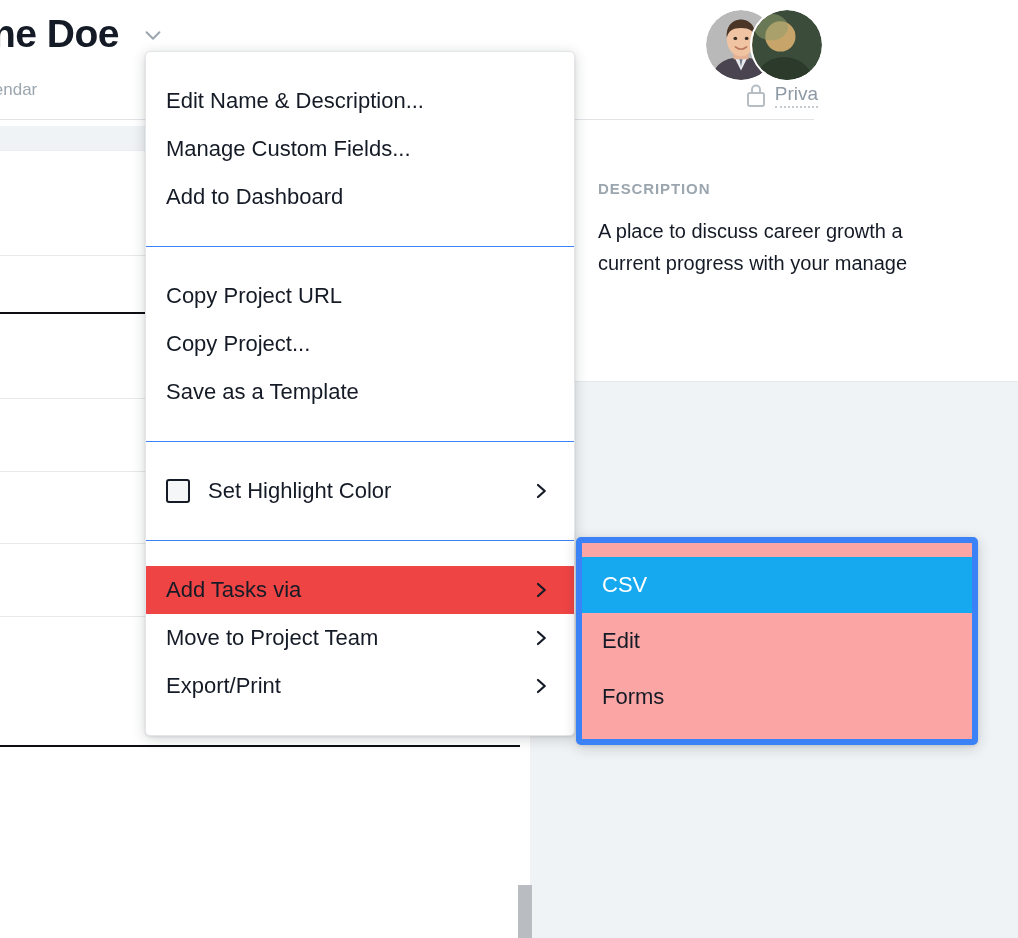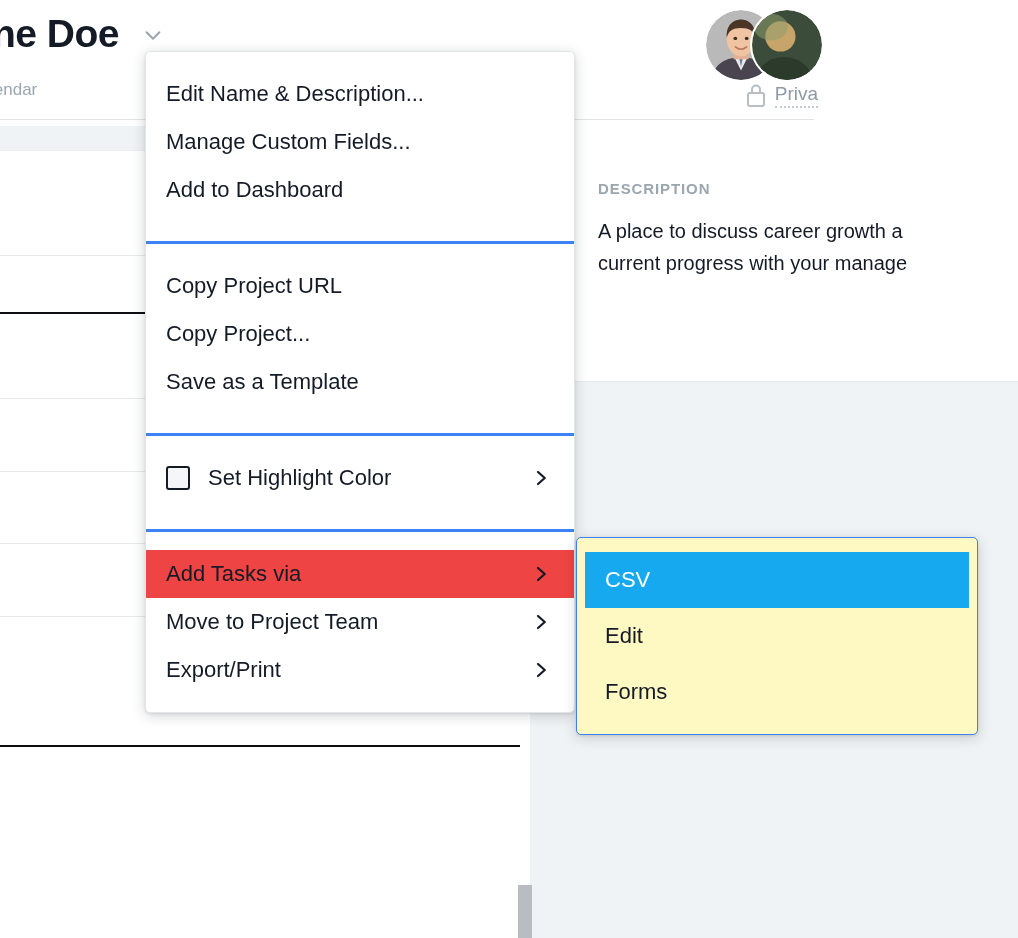--- a/index.html
+++ b/index.html
@@ -100,46 +100,46 @@
 
   
   .menu {
     position:absolute; left:145px; top:51px; width:430px;
     background:#ffffff;
     border:1px solid #e3e5e8;
     border-radius:5px;
     box-shadow:0 3px 14px rgba(19,25,35,0.18), 0 1px 3px rgba(19,25,35,0.10);
     overflow:hidden;
   }
-  .menu-group { padding:18px 0; }
-  .menu-group + .menu-group { border-top:3px solid #3b82f6;margin-top:9px; }
+  .menu-group { padding:25px 0; }
+  .menu-group + .menu-group { border-top:1px solid #3b82f6; }
   .menu-item {
     position:relative;
     height:48px; display:flex; align-items:center;
     padding:0 20px 0 20px;
     font-size:22px; color:#151b26;
     cursor:default;
   }
   .menu-item.hovered { background:#ef4444; }
   .menu-item.danger { color:#eb5a60; }
   .menu-item .label { flex:1; white-space:nowrap; }
   .chev-right { width:18px; height:18px; color:#151b26; flex:none; margin-right:4px; }
   .swatch {
     width:24px; height:24px; border:2px solid #151b26; border-radius:3px;
     background:#f4f6f7; margin-right:18px; flex:none;
   }
 
   
   .submenu {
     position:absolute; left:576px; top:537px; width:402px;
-    background:#fef9c3;
-    border:1px solid #3b82f6;
+    background:#fca5a5;
+    border:6px solid #3b82f6;
     border-radius:5px;
     box-shadow:0 3px 14px rgba(19,25,35,0.18), 0 1px 3px rgba(19,25,35,0.10);
-    padding:14px 8px;
+    padding:14px 0;
     overflow:hidden;
   }
   .submenu-item {
     height:56px; display:flex; align-items:center;
     padding:0 20px;
     font-size:22px; color:#151b26;
   }
   .submenu-item.selected { background:#16a9f0; color:#ffffff; }
 
   svg { display:block; }

